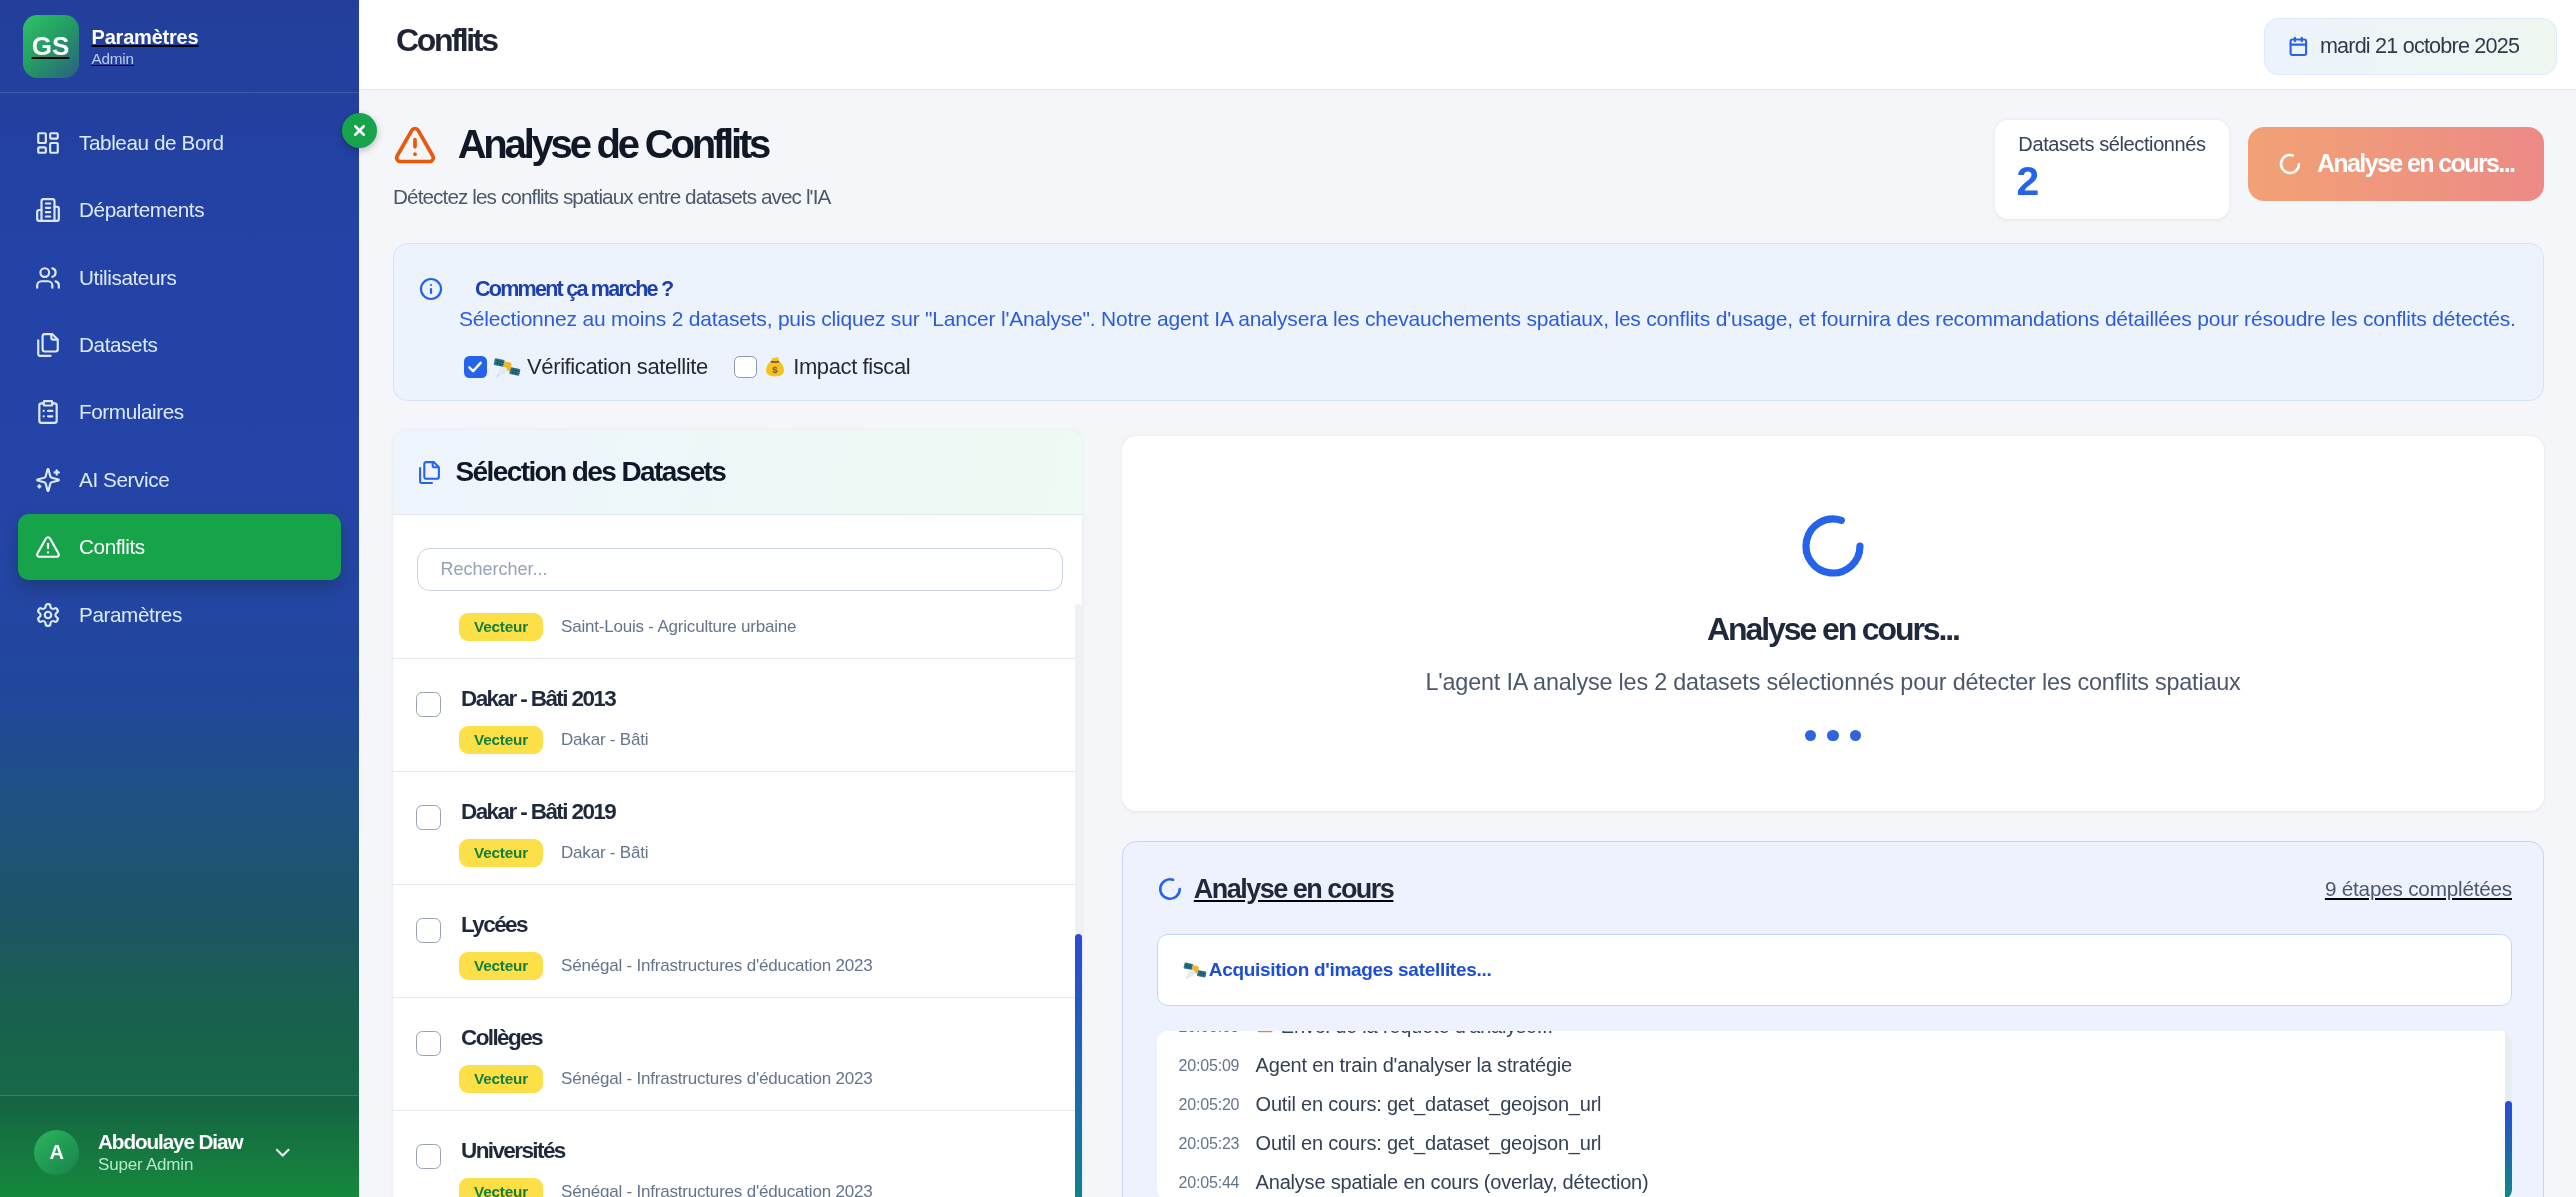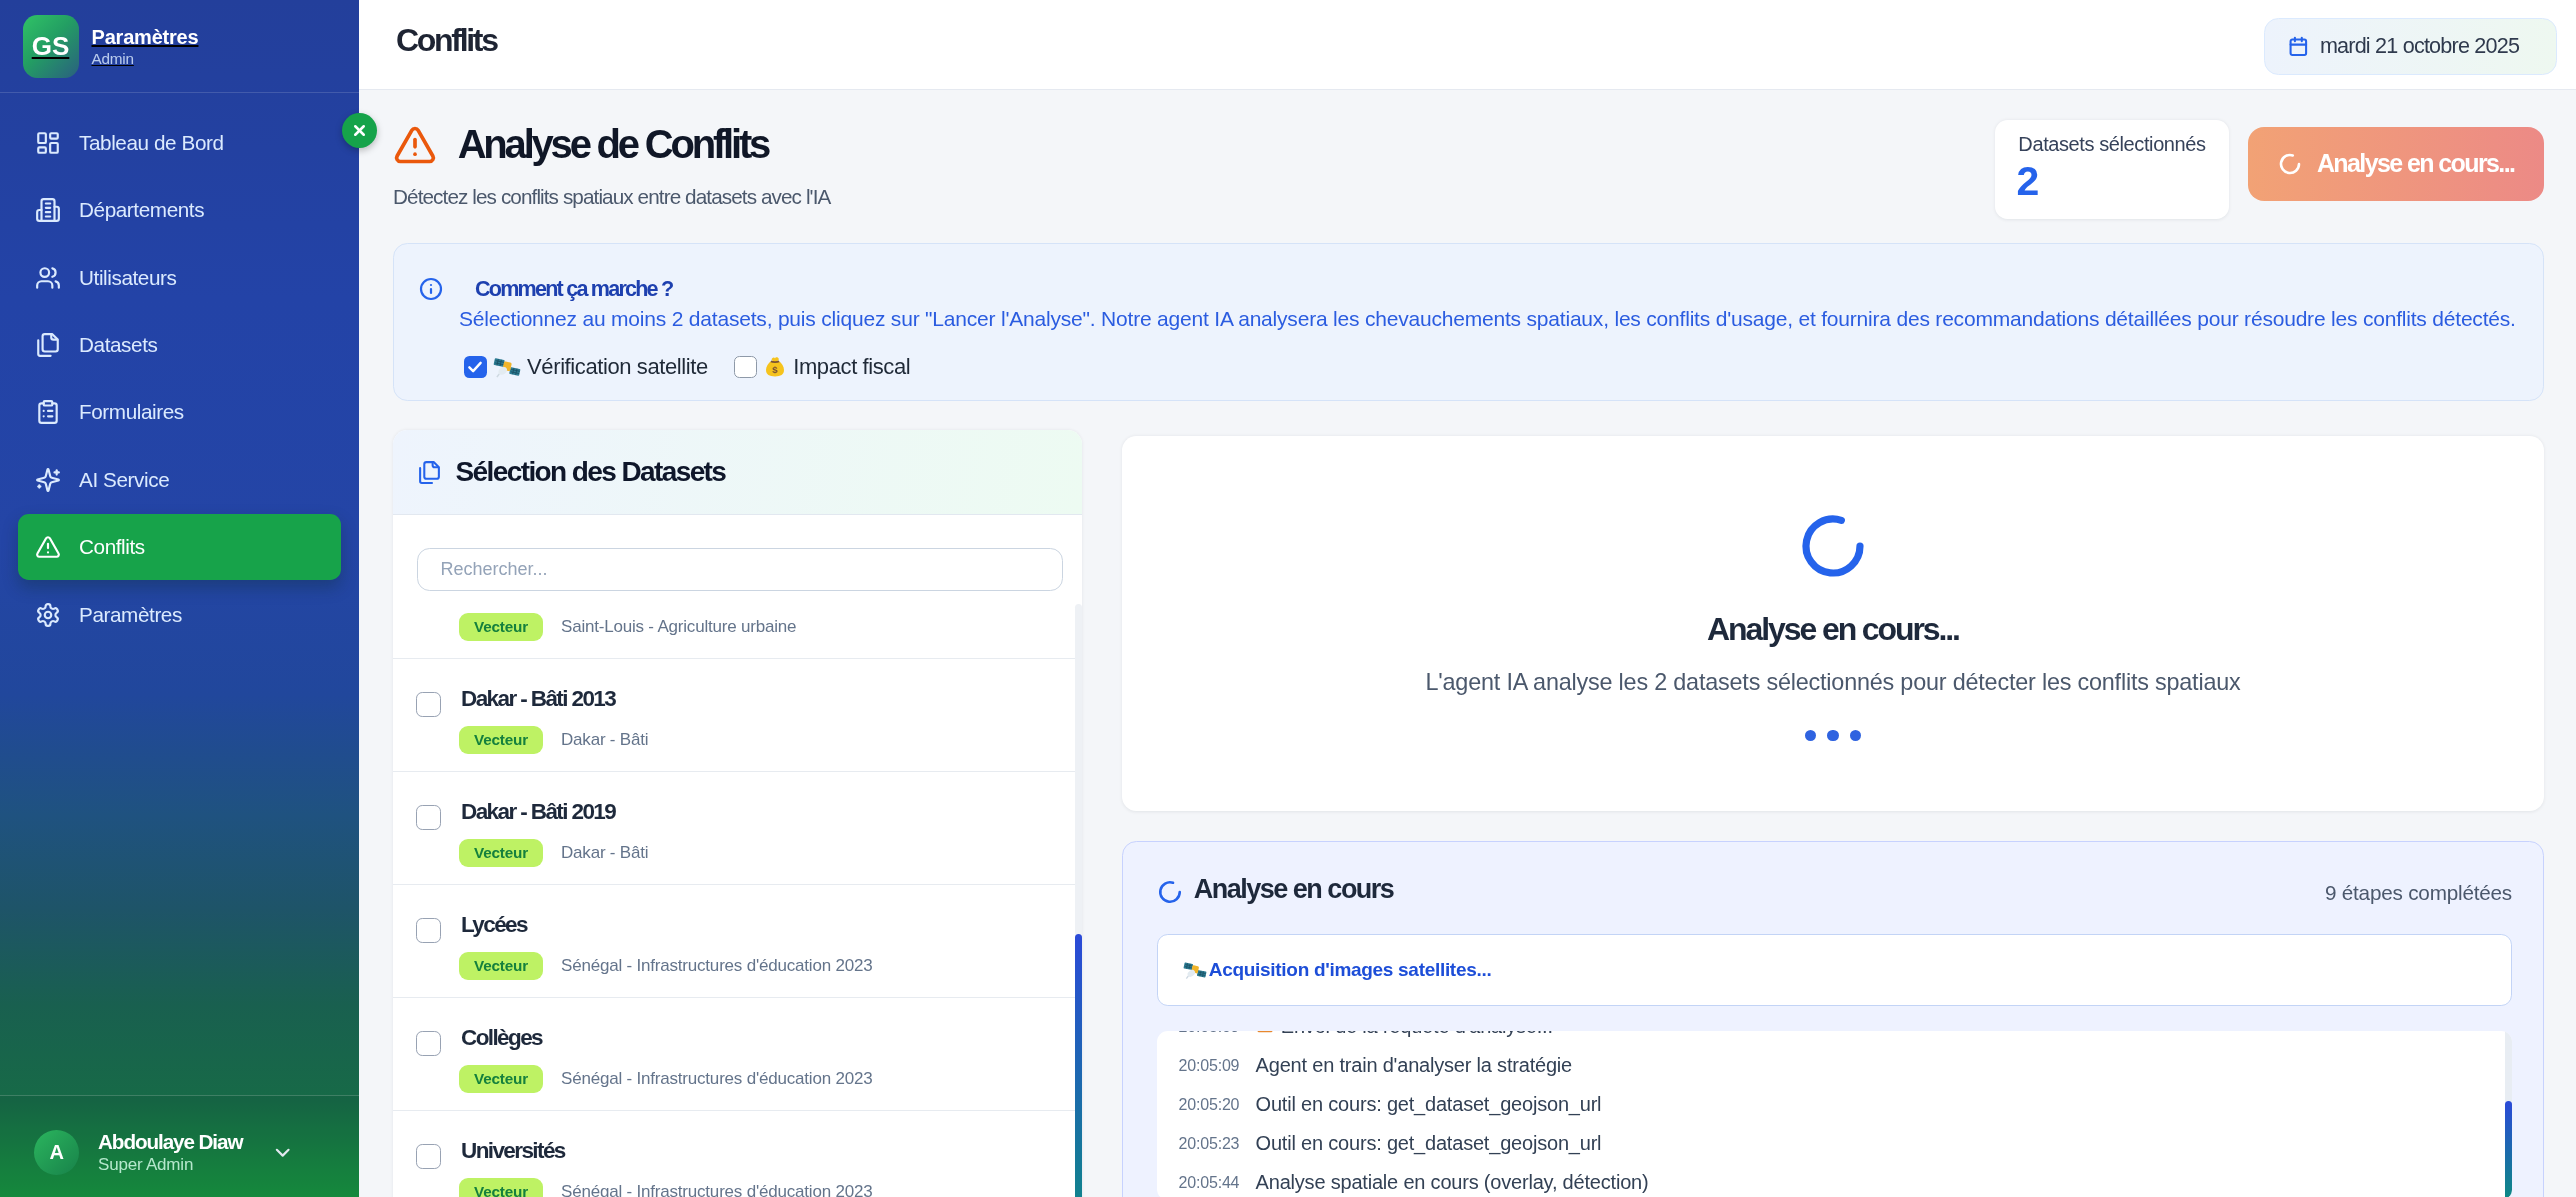--- a/index.html
+++ b/index.html
@@ -78,37 +78,37 @@
 .ds-search input { width:646px; height:43px; border:1.3px solid #cbd5e1; border-radius:12.6px; padding:0 22.5px;
   font-size:18px; color:#94a3b8; font-family:inherit; outline:none; background:#fff; }
 .ds-search input::placeholder { color:#94a3b8; }
 .dlist { position:relative; margin-top:12.6px; height:634px; overflow:hidden; }
 .dl-in > .ditem:first-child { margin-top:-58px; }
 .dl-in > .ditem:first-child .ck { display:none; }
 .ditem { position:relative; height:113px; border-bottom:0.9px solid #e7ebf0; }
 .ditem .ck { position:absolute; left:22.5px; top:33px; width:25px; height:25px; border:1.8px solid #98a2b3; border-radius:6.3px; background:#fff; }
 .ditem .tt { position:absolute; left:68px; top:27px; font-size:22.5px; font-weight:bold; color:#1e293b; letter-spacing:-1.6px; }
 .ditem .brow { position:absolute; left:66px; top:67px; display:flex; align-items:center; }
-.badge { display:inline-flex; align-items:center; justify-content:center; width:84px; height:28px; background:#bef264;
+.badge { display:inline-flex; align-items:center; justify-content:center; width:84px; height:28px; background:#fde047;
   color:#15803d; font-weight:bold; font-size:15.3px; border-radius:9px; letter-spacing:-0.2px; }
 .ditem .dsc { margin-left:18px; font-size:17px; color:#64748b; }
 .dsb-track { position:absolute; right:0; top:0; width:7.2px; height:634px; background:#eef1f5; border-radius:3.6px; }
 .dsb-thumb { position:absolute; right:0; top:330px; width:7.2px; height:304px; background:linear-gradient(180deg,#2b4ad8,#0d8a83); border-radius:3.6px; }
 
 
 .rcol { display:flex; flex-direction:column; width:1422px; margin-top:5.4px; }
 .spincard { height:375px; box-shadow:0 0.9px 3.6px rgba(15,23,42,.08); text-align:center; }
 .bigspin { margin:74px auto 0 auto; width:72px; height:72px; }
 .spin-t { margin-top:26px; font-size:32px; font-weight:bold; color:#1e293b; letter-spacing:-2.1px; }
 .spin-p { margin-top:21.6px; font-size:23.4px; color:#4b586c; }
 .dots { margin-top:34px; display:flex; justify-content:center; gap:11px; }
 .dots i { width:11.2px; height:11.2px; border-radius:50%; background:#2f63e0; }
 
 .progcard { margin-top:30px; height:377px; background:#eef2ff; border:1.8px solid #c7d2fe; border-radius:14.4px; padding:32px 31px 0 34px; overflow:hidden; }
-.pg-h { display:flex; align-items:flex-end; }
+.pg-h { display:flex; align-items:center;text-decoration:underline; }
 .pg-h b { margin-left:10.8px; font-size:27px; font-weight:bold; color:#1e293b; letter-spacing:-1.5px; }
 .pg-h span { margin-left:auto; font-size:20.7px; color:#4b586c; }
 .stepbox { margin-top:29px; height:72px; background:#fff; border:0.9px solid #c3d4f6; border-radius:10.8px;
   display:flex; align-items:center; padding-left:25px; gap:1.8px; }
 .stepbox b { font-size:19px; color:#1d4ed8; letter-spacing:-0.3px; }
 .logbox { position:relative; margin-top:25px; height:169px; background:#fff; border-radius:10.8px; overflow:hidden; }
 .log-in { margin-top:-23.4px; padding-left:21.6px; }
 .lrow { display:flex; align-items:center; height:39px; }
 .lrow .ts { width:77px; font-size:16px; color:#64748b; flex:0 0 77px; }
 .lrow .ms { font-size:20px; color:#334155; }

